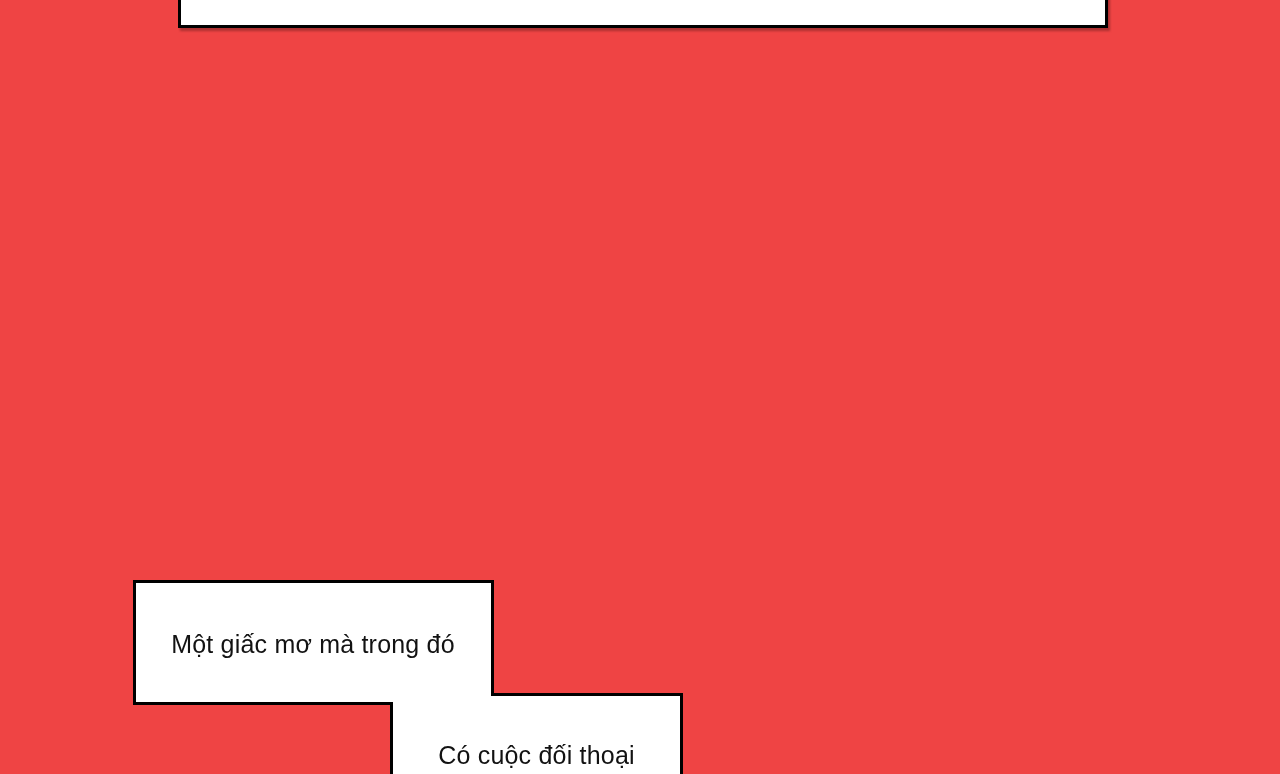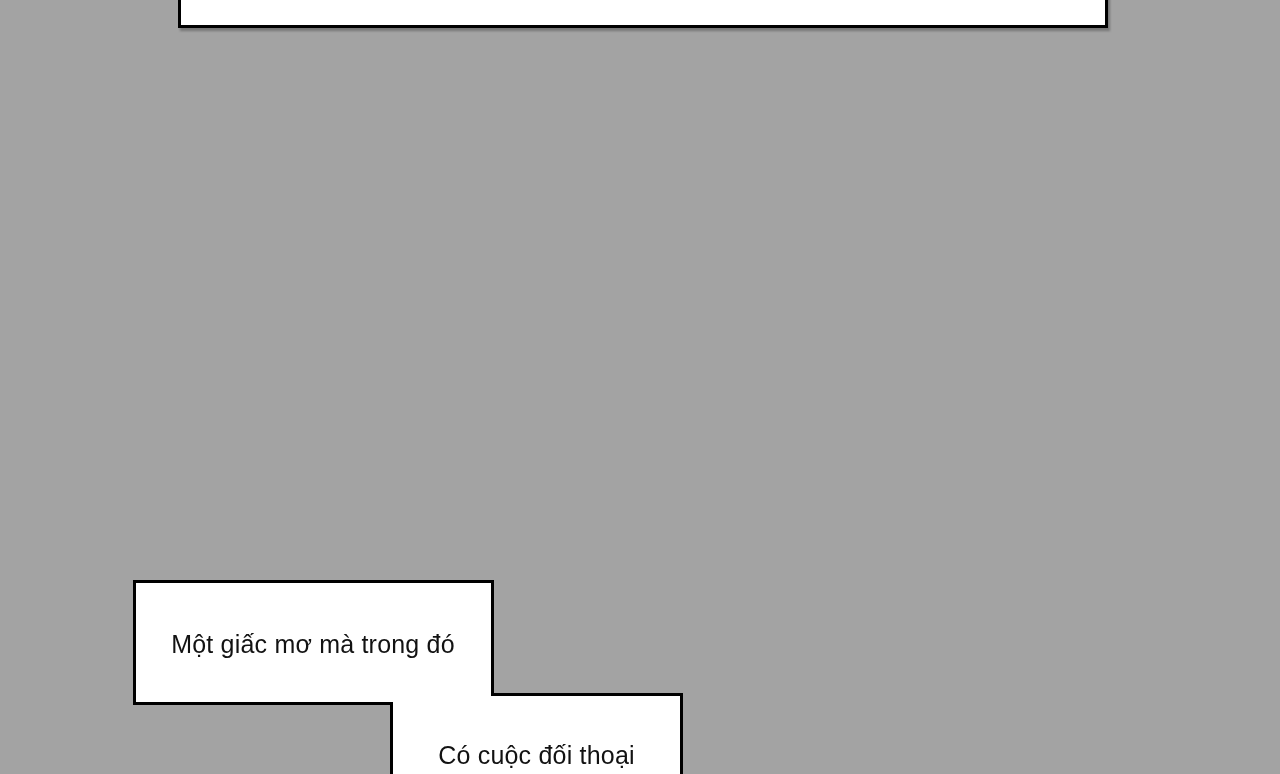--- a/index.html
+++ b/index.html
@@ -6,21 +6,21 @@
     margin: 0;
     padding: 0;
   }
   body {
     font-family: "Liberation Sans", sans-serif;
   }
   .page {
     position: relative;
     width: 1280px;
     height: 774px;
-    background: #a3a3a3;
+    background: #ef4444;
     overflow: hidden;
   }
   .shapes-layer {
     position: absolute;
     left: 0;
     top: 0;
     width: 1280px;
     height: 774px;
     display: block;
   }

